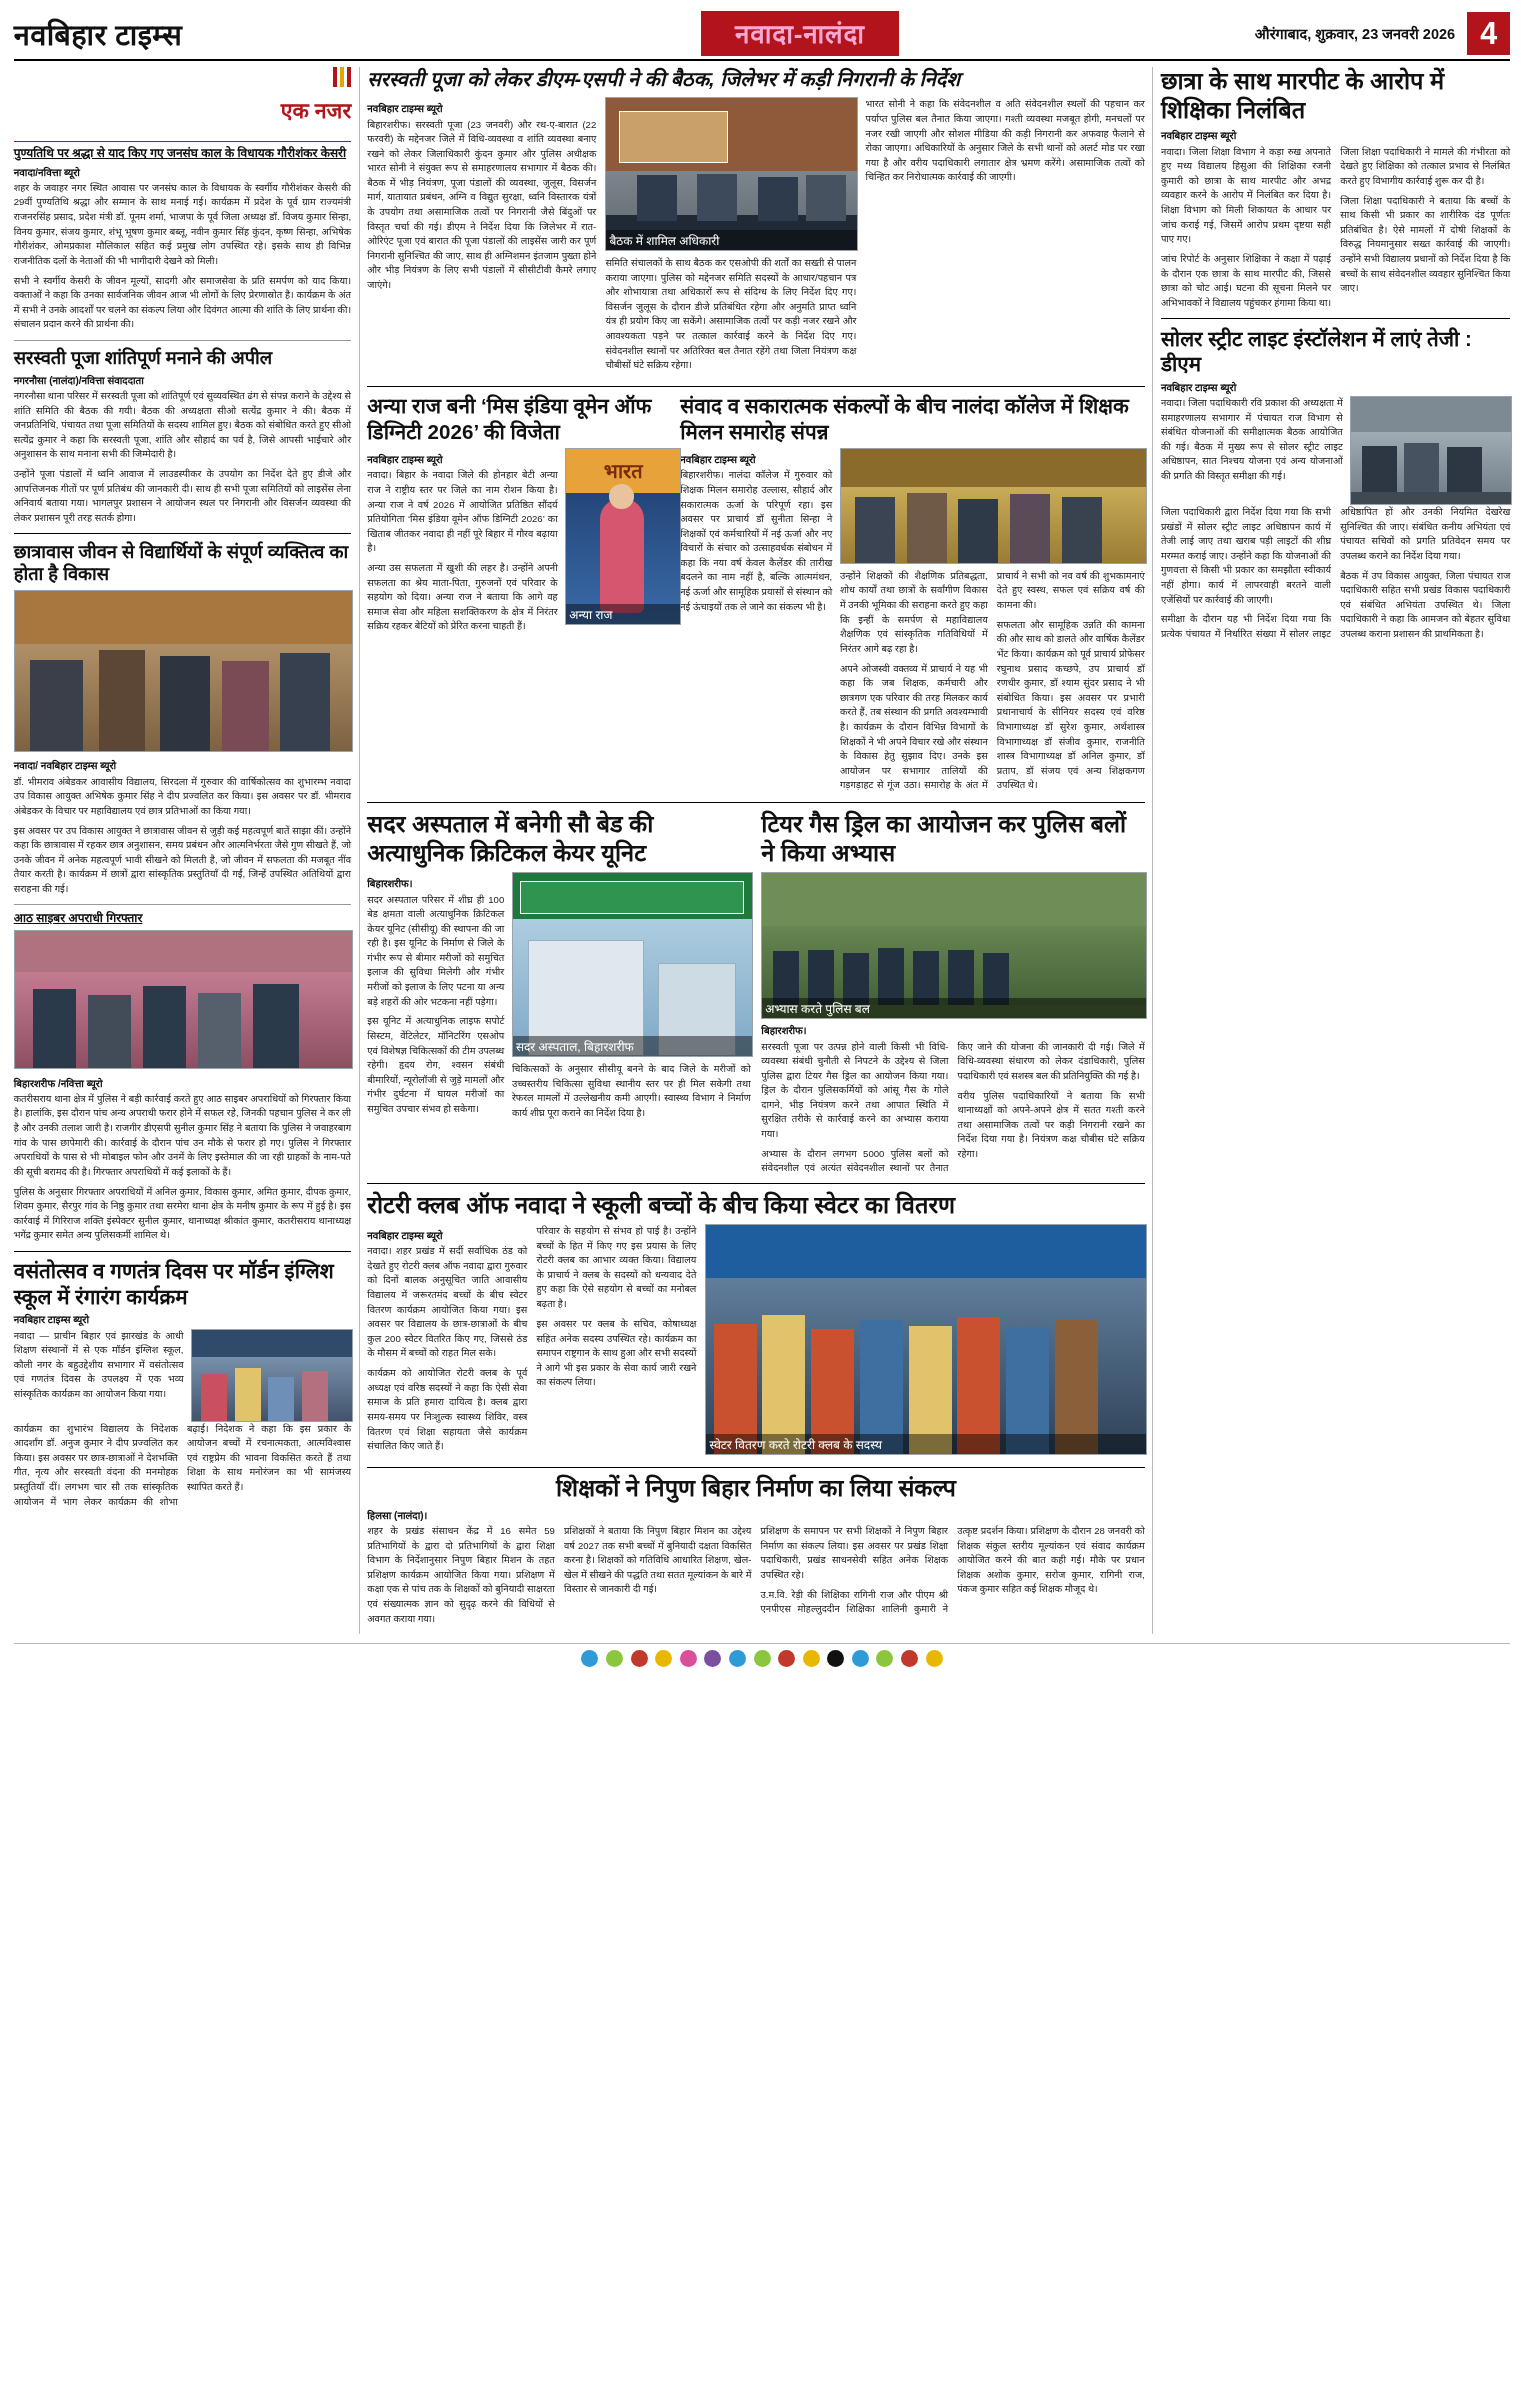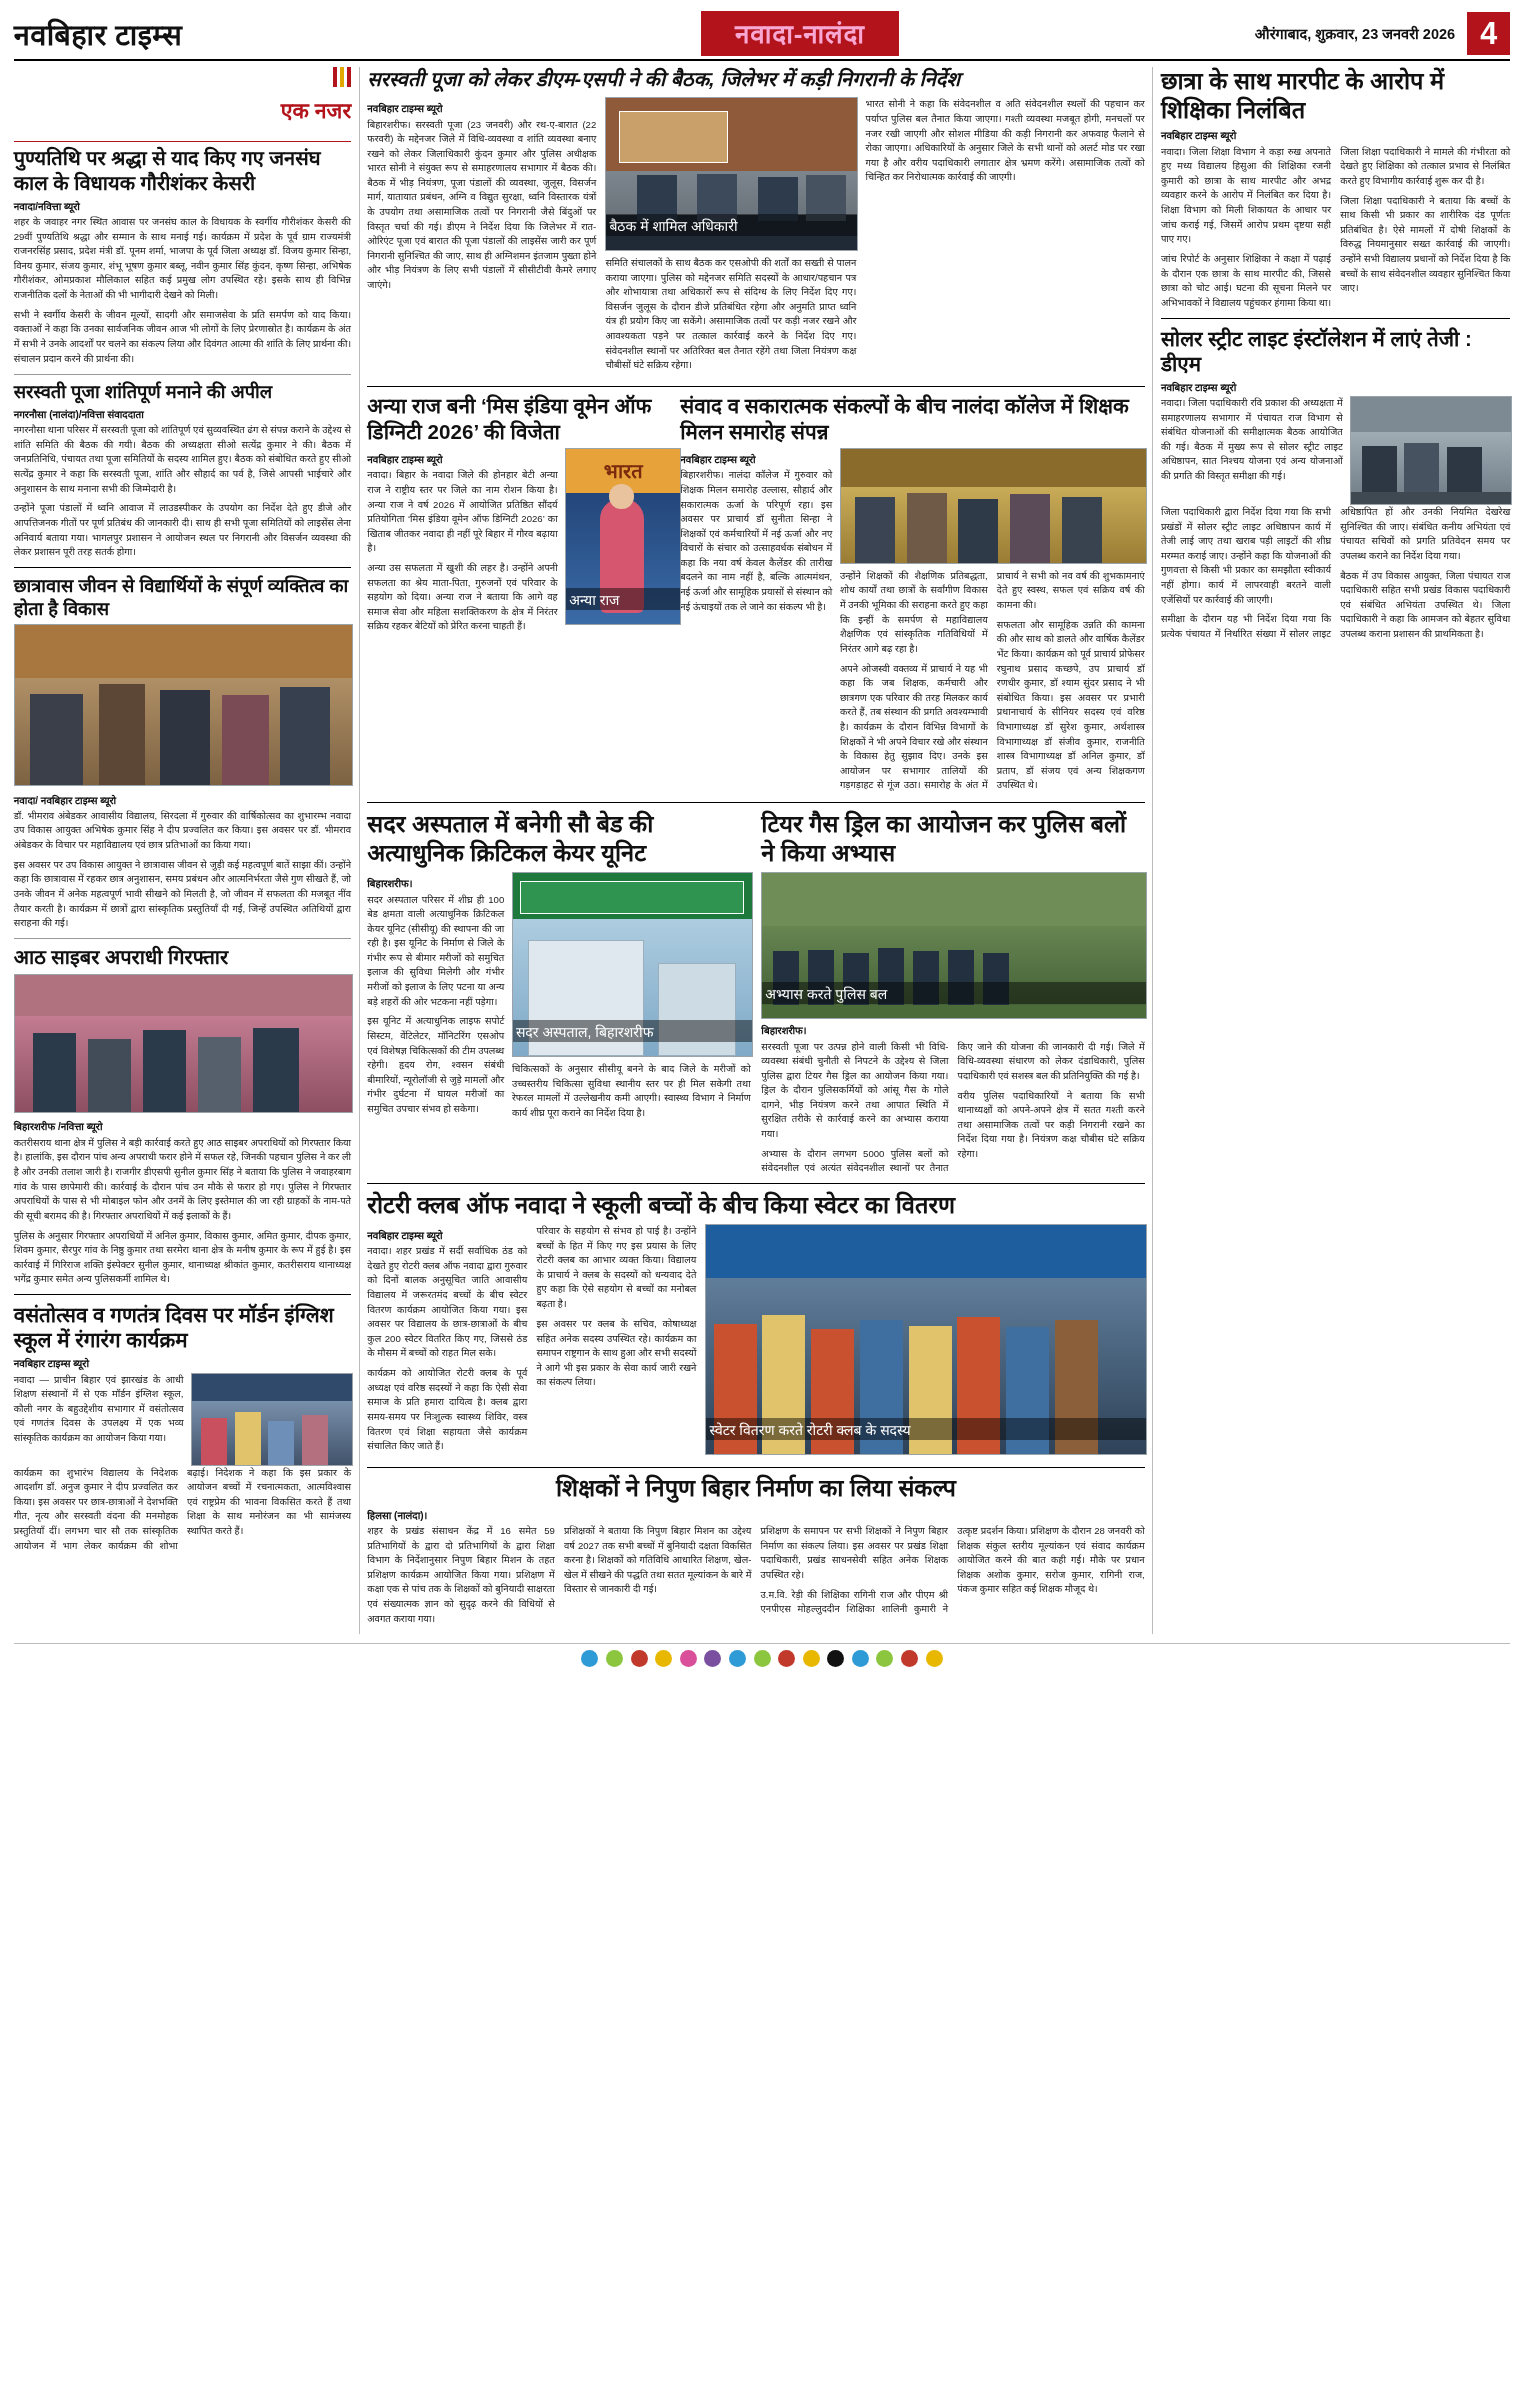--- a/index.html
+++ b/index.html
@@ -22,35 +22,35 @@
   .col-1{flex:0 0 346px;border-right:0.8px solid #bbb;padding-right:7.6px;}
   .col-mid{flex:1;}
   .col-3{flex:0 0 358px;border-left:0.8px solid #bbb;padding-left:7.6px;}
 
   
   .hl{font-weight:bold;line-height:1.22;color:#111;}
   .hl-xxl{font-size:20px;font-style:italic;}
   .hl-xl{font-size:23.6px;}
   .hl-l{font-size:20.6px;}
   .hl-m{font-size:18.3px;}
-  .hl-s{font-size:20px;}
+  .hl-s{font-size:12px;text-decoration:underline;}
   .byline{font-size:10px;font-weight:bold;color:#111;margin:3.8px 0 2.3px;}
   p.body{font-size:9.6px;line-height:1.52;text-align:justify;margin:0 0 5.3px 0;color:#1a1a1a;}
   .rule{border-top:1.5px solid #000;margin:6.9px 0;}
   .rule-thin{border-top:0.8px solid #999;margin:6.1px 0;}
 
   .eknazar{display:flex;align-items:flex-end;gap:7.6px;border-bottom:1.5px solid #b3141c;padding-bottom:17px;margin-bottom:4.6px;flex-direction:column;}
   .eknazar .bars{display:flex;gap:2.3px;}
   .eknazar .bars i{display:block;width:4.6px;height:20px;background:#b3141c;}
   .eknazar .bars i:nth-child(2){background:#e0a800;}
   .eknazar .t{font-size:21.3px;font-weight:bold;color:#b3141c;}
 
   
   .photo{width:100%;background:#cfd6dc;position:relative;overflow:hidden;border:0.8px solid #9aa3aa;}
-  .photo .cap{position:absolute;left:0;right:0;bottom:14px;background:rgba(0,0,0,.45);color:#fff;font-size:14px;padding:1.5px 3px;}
+  .photo .cap{position:absolute;left:0;right:0;bottom:0;background:rgba(0,0,0,.45);color:#fff;font-size:12px;padding:1.5px 3px;}
   .ph-room{background:linear-gradient(#b9c4cb,#6d7a84);}
   .ph-green{background:linear-gradient(#7d9e63,#3f5b33);}
   .ph-grey{background:linear-gradient(#9aa3ab,#5d666d);}
   .ph-warm{background:linear-gradient(#c8a678,#7d6242);}
   .ph-pink{background:linear-gradient(#d98fa5,#8e4f63);}
   .ph-blue{background:linear-gradient(#8fa9c6,#42536b);}
   .ph-yellow{background:linear-gradient(#e0c36a,#9a7c34);}
 
   .fig{margin:4.6px 0 6.1px;}
   .twocol{column-count:2;column-gap:9.1px;}

